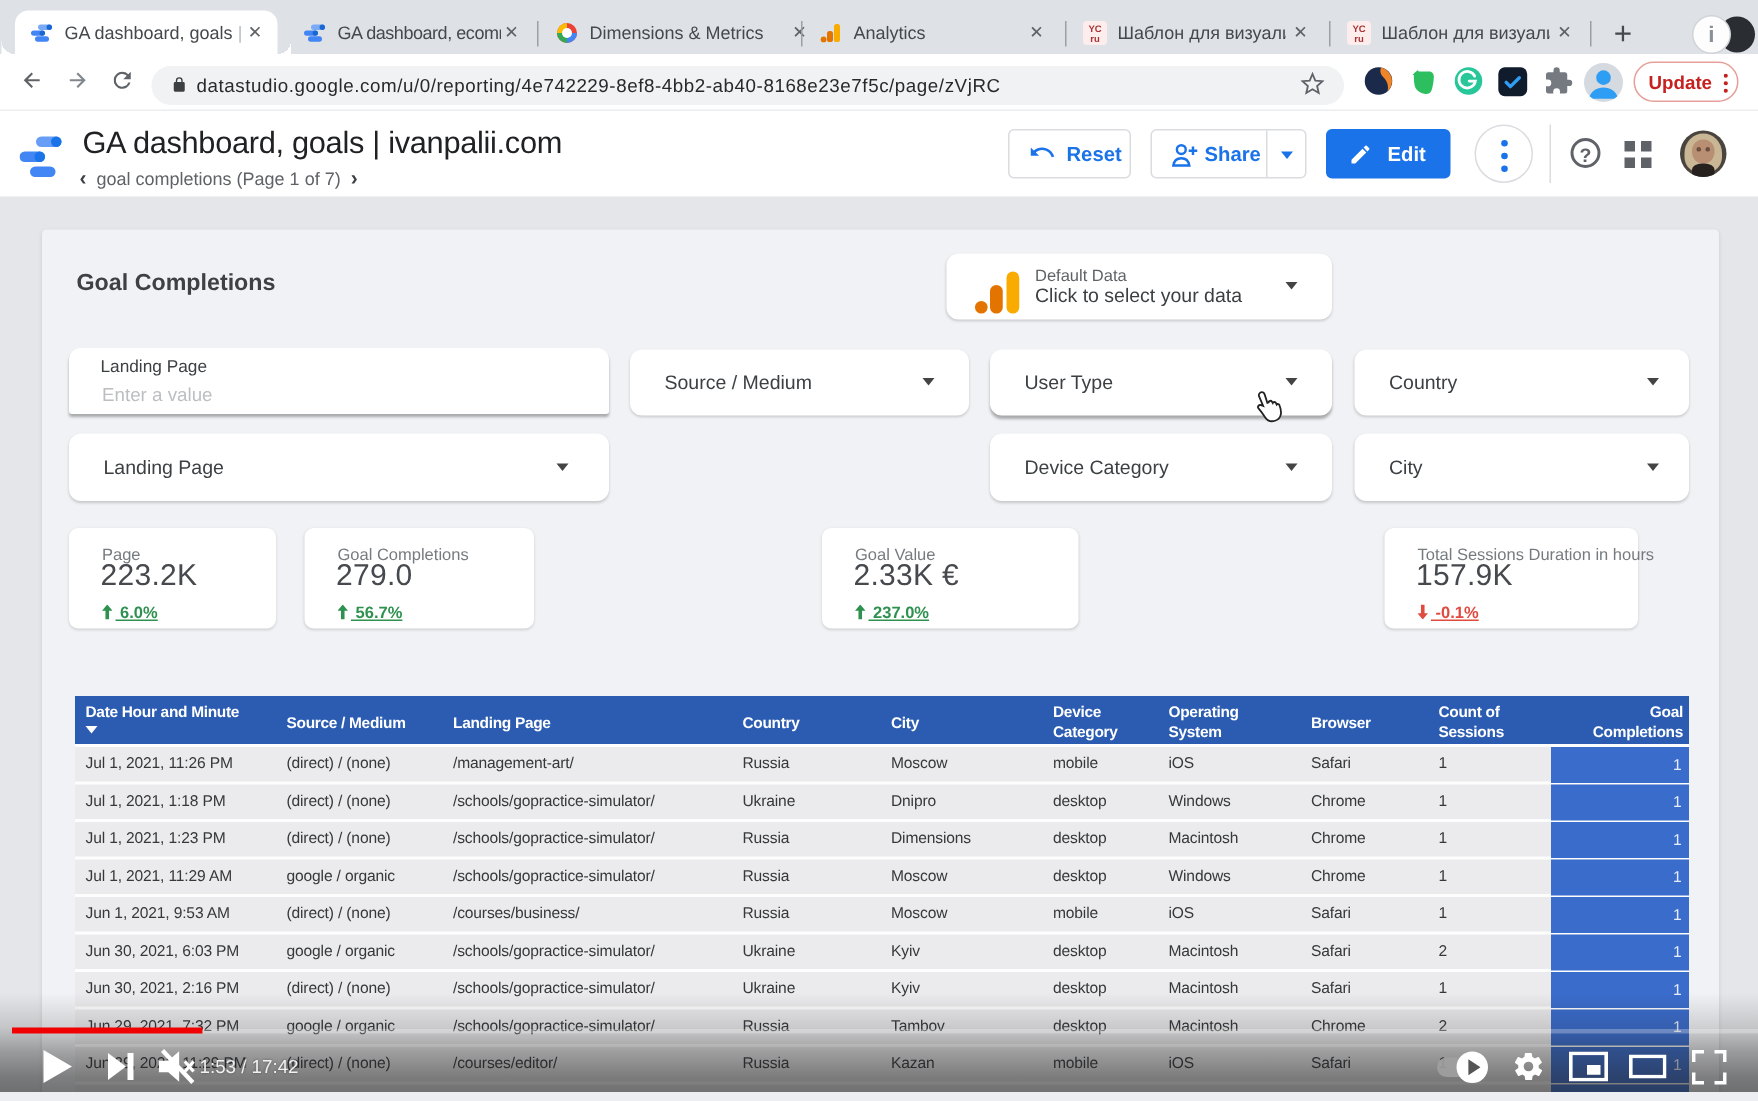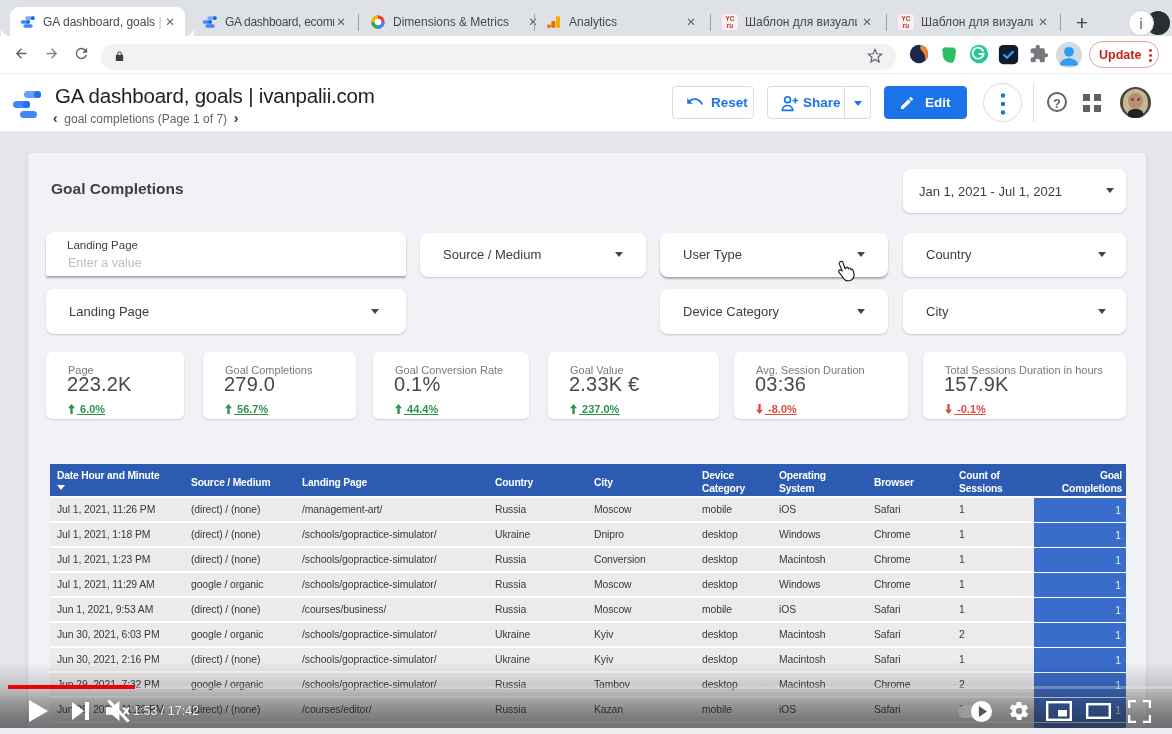--- a/index.html
+++ b/index.html
@@ -152,20 +152,21 @@
   <svg class="navic" style="left:43px;" width="17" height="17" viewBox="0 0 24 24">
       <path d="M5 11h11.2l-4.9-4.9 1.4-1.4L20 12l-7.3 7.3-1.4-1.4 4.9-4.9H5z" fill="#80868b"></path>
     </svg>
   <svg class="navic" style="left:73px;" width="17" height="17" viewBox="0 0 24 24">
       <path d="M17.65 6.35A7.96 7.96 0 0 0 12 4a8 8 0 1 0 7.73 10h-2.08A6 6 0 1 1 12 6c1.66 0 3.14.69 4.22 1.78L13 11h7V4z" fill="#5f6368"></path>
     </svg>
   <div id="omni">
     <svg style="position:absolute;left:13px;top:7px;" width="11" height="11" viewBox="0 0 24 24">
         <path d="M18 8h-1V6a5 5 0 0 0-10 0v2H6a2 2 0 0 0-2 2v10a2 2 0 0 0 2 2h12a2 2 0 0 0 2-2V10a2 2 0 0 0-2-2zM9 6a3 3 0 0 1 6 0v2H9z" fill="#3c4043"></path>
       </svg>
+    <div class="url">datastudio.google.com/u/0/reporting/4e742229-8ef8-4bb2-ab40-8168e23e7f5c/page/zVjRC</div>
     <svg style="position:absolute;right:13px;top:4px;" width="16" height="16" viewBox="0 0 24 24">
         <path d="M12 17.3l6.2 3.7-1.6-7L22 9.2l-7.2-.6L12 2 9.2 8.6 2 9.2 7.4 14l-1.6 7z" fill="none" stroke="#5f6368" stroke-width="1.8"></path>
       </svg>
   </div>
 
   <svg style="position:absolute;left:908px;top:7px;" width="22" height="22" viewBox="0 0 24 24">
       <circle cx="12" cy="12" r="10" fill="#1b2a4a"></circle>
       <path d="M14 2.2a10 10 0 0 1 7.8 9.8c0 3-1.2 5.6-3.2 7.4 1-4-.4-7.8-3.2-10.4-1.8-1.7-2.8-4.3-1.4-6.8z" fill="#f08428"></path>
     </svg>
   <svg style="position:absolute;left:938px;top:7px;" width="22" height="22" viewBox="0 0 24 24">
@@ -259,25 +260,31 @@
     <div style="position:absolute;left:11px;top:11px;width:3px;height:2.5px;background:#6b4f3f;border-radius:50%;"></div>
     <div style="position:absolute;left:17px;top:11px;width:3px;height:2.5px;background:#6b4f3f;border-radius:50%;"></div>
     <div style="position:absolute;left:8px;top:22px;width:15px;height:9px;border-radius:45% 45% 0 0;background:#26211e;"></div>
   </div>
 </div>
 
 <div class="abs" id="outer">
   <div id="canvas">
     <div style="position:absolute;left:23px;top:27px;font-size:15.5px;font-weight:bold;color:#3e4043;">Goal Completions</div>
 
-
-    <div class="card" style="left:875px;top:16px;width:223px;height:44px;">
-      <div class="flabel" style="left:16px;top:15px;">Jan 1, 2021 - Jul 1, 2021</div>
-      <div class="fcaret" style="right:12px;top:19px;"></div>
-    </div>
+    <div class="card" style="left:603px;top:16px;width:257px;height:44px;">
+      <svg style="position:absolute;left:19px;top:11px;" width="32" height="30" viewBox="0 0 32 30">
+        <rect x="21" y="1" width="8.5" height="28" rx="4.2" fill="#f9ab00"></rect>
+        <rect x="10" y="10" width="8.5" height="19" rx="4.2" fill="#e37400"></rect>
+        <circle cx="4.2" cy="24.8" r="4.2" fill="#e37400"></circle>
+      </svg>
+      <div style="position:absolute;left:59px;top:9px;font-size:11px;color:#5f6368;">Default Data</div>
+      <div style="position:absolute;left:59px;top:20px;font-size:13px;color:#3c4043;">Click to select your data</div>
+      <div class="fcaret" style="right:23px;top:19px;"></div>
+    </div>
+
 
     <div class="card" style="left:18px;top:79px;width:360px;height:44px;border-radius:8px 8px 2px 2px;box-shadow:0 2px 2px rgba(0,0,0,0.3);">
       <div style="position:absolute;left:21px;top:7px;font-size:11.5px;color:#3c4043;">Landing Page</div>
       <div style="position:absolute;left:22px;top:24px;font-size:12.5px;color:#bcbec2;">Enter a value</div>
     </div>
     <div class="card" style="left:392px;top:80px;width:226px;height:44px;">
       <div class="flabel" style="left:23px;top:14px;">Source / Medium</div>
       <div class="fcaret" style="right:23px;top:19px;"></div>
     </div>
     <div class="card" style="left:632px;top:80px;width:228px;height:44px;box-shadow:0 2px 2px rgba(0,0,0,0.3);">
@@ -309,42 +316,28 @@
             <path d="M3.5 0 L7 4.2 H4.7 V10 H2.3 V4.2 H0 Z" fill="#2e9150"></path>
           </svg> 6.0%</div>
     </div>
     <div class="sc" style="left:175px;width:153px;">
       <div class="l">Goal Completions</div>
         <div class="v">279.0</div>
         <div class="d up"><svg width="7" height="10" viewBox="0 0 7 10">
             <path d="M3.5 0 L7 4.2 H4.7 V10 H2.3 V4.2 H0 Z" fill="#2e9150"></path>
           </svg> 56.7%</div>
     </div>
-    <div class="sc" style="left:345px;width:156px;">
-      <div class="l">Goal Conversion Rate</div>
-        <div class="v">0.1%</div>
-        <div class="d up"><svg width="7" height="10" viewBox="0 0 7 10">
-            <path d="M3.5 0 L7 4.2 H4.7 V10 H2.3 V4.2 H0 Z" fill="#2e9150"></path>
-          </svg> 44.4%</div>
-    </div>
     <div class="sc" style="left:520px;width:171px;">
       <div class="l">Goal Value</div>
         <div class="v">2.33K €</div>
         <div class="d up"><svg width="7" height="10" viewBox="0 0 7 10">
             <path d="M3.5 0 L7 4.2 H4.7 V10 H2.3 V4.2 H0 Z" fill="#2e9150"></path>
           </svg> 237.0%</div>
     </div>
-    <div class="sc" style="left:706px;width:174px;">
-      <div class="l">Avg. Session Duration</div>
-        <div class="v">03:36</div>
-        <div class="d dn"><svg width="7" height="10" viewBox="0 0 7 10">
-            <path d="M3.5 10 L0 5.8 H2.3 V0 H4.7 V5.8 H7 Z" fill="#e04a3f"></path>
-          </svg> -8.0%</div>
-    </div>
-    <div class="sc" style="left:895px;width:203px;">
+    <div class="sc" style="left:895px;width:169px;">
       <div class="l">Total Sessions Duration in hours</div>
         <div class="v">157.9K</div>
         <div class="d dn"><svg width="7" height="10" viewBox="0 0 7 10">
             <path d="M3.5 10 L0 5.8 H2.3 V0 H4.7 V5.8 H7 Z" fill="#e04a3f"></path>
           </svg> -0.1%</div>
     </div>
 
     <div id="thead">
       <div style="left:7px;top:6px;">Date Hour and Minute<br><span style="display:inline-block;margin-top:3px;width:0;height:0;border-left:4px solid transparent;border-right:4px solid transparent;border-top:5px solid #fff;"></span></div>
       <div style="left:141px;top:13px;">Source / Medium</div>
@@ -386,21 +379,21 @@
         <div style="left:909px;">1</div>
         <div class="bar">
           <span>1</span>
         </div>
       </div>
     <div class="trow" style="top:395px;">
         <div style="left:7px;">Jul 1, 2021, 1:23 PM</div>
         <div style="left:141px;">(direct) / (none)</div>
         <div style="left:252px;">/schools/gopractice-simulator/</div>
         <div style="left:445px;">Russia</div>
-        <div style="left:544px;">Conversion</div>
+        <div style="left:544px;">Dimensions</div>
         <div style="left:652px;">desktop</div>
         <div style="left:729px;">Macintosh</div>
         <div style="left:824px;">Chrome</div>
         <div style="left:909px;">1</div>
         <div class="bar">
           <span>1</span>
         </div>
       </div>
     <div class="trow" style="top:420px;">
         <div style="left:7px;">Jul 1, 2021, 11:29 AM</div>

